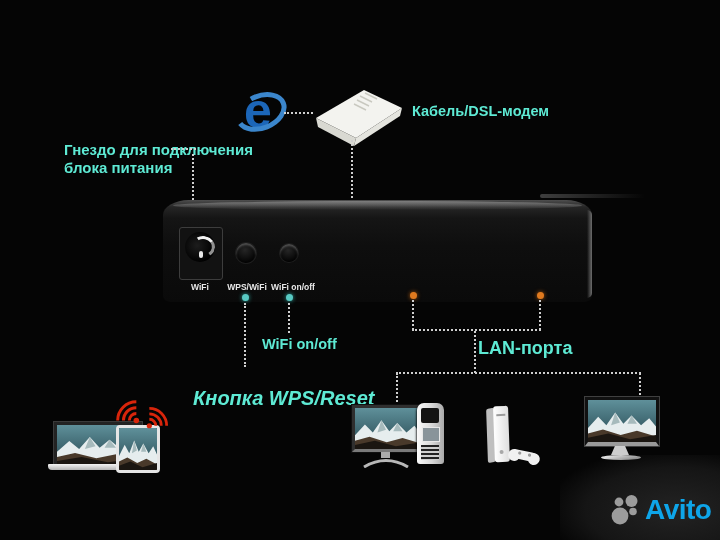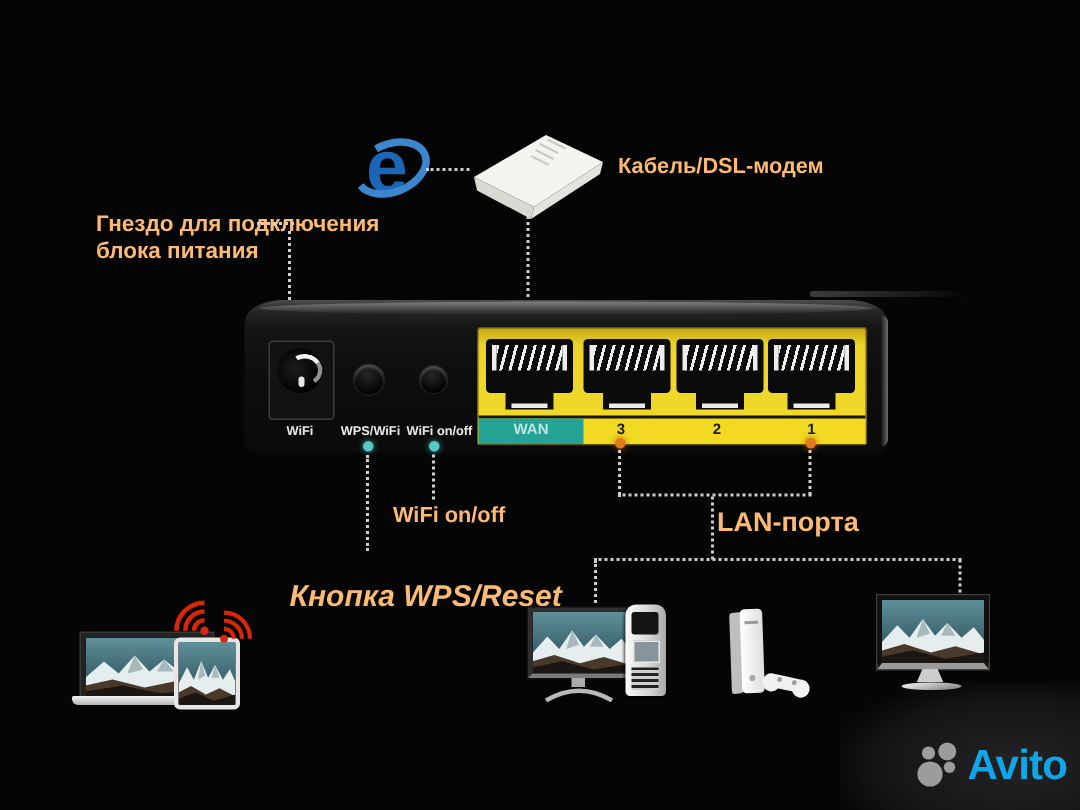--- a/index.html
+++ b/index.html
@@ -1,19 +1,19 @@
 <!DOCTYPE html>
 <html><head>
 <meta charset="utf-8">
 <style>
   html,body{margin:0;padding:0;background:#000;}
   .stage{position:relative;width:720px;height:540px;background:#050505;overflow:hidden;
          font-family:"Liberation Sans",sans-serif;}
   .abs{position:absolute;}
-  .lbl{position:absolute;color:#fdba74;font-weight:bold;white-space:nowrap;}
+  .lbl{position:absolute;color:#5eead4;font-weight:bold;white-space:nowrap;}
 
   
   .dl-h{position:absolute;height:0;border-top:2px dotted #cfcfcf;}
   .dl-v{position:absolute;width:0;border-left:2px dotted #cfcfcf;}
   .dot{position:absolute;width:7px;height:7px;border-radius:50%;}
   .dot.teal{background:#58c9c3;box-shadow:0 0 4px #2fa8a2;}
   .dot.orange{background:#e07a1f;box-shadow:0 0 4px #b35c10;}
 
   
   .router{position:absolute;left:163px;top:200px;width:429px;height:102px;
@@ -154,46 +154,20 @@
     <div class="power-socket">
       <div class="pin"></div>
     </div>
     <div class="rbtn" style="left:73px;top:43px;width:20px;height:20px;"></div>
     <div class="rbtn" style="left:117px;top:44px;width:18px;height:18px;"></div>
 
     <div class="rlabel" style="left:14px;width:46px;">WiFi</div>
     <div class="rlabel" style="left:58px;width:52px;">WPS/WiFi</div>
     <div class="rlabel" style="left:104px;width:52px;">WiFi on/off</div>
 
-    <div class="ports-panel">
-      <div class="port" style="left:5px;">
-        <div class="pins"></div>
-        <div class="latch"></div>
-      </div>
-      <div class="port" style="left:70px;">
-        <div class="pins"></div>
-        <div class="latch"></div>
-      </div>
-      <div class="port" style="left:132px;">
-        <div class="pins"></div>
-        <div class="latch"></div>
-      </div>
-      <div class="port" style="left:193px;">
-        <div class="pins"></div>
-        <div class="latch"></div>
-      </div>
-
-      <div class="strip">
-        <div class="wan-seg"></div>
-        <span class="wan-txt">WAN</span>
-        <span style="left:85px;">3</span>
-        <span style="left:149px;">2</span>
-        <span style="left:212px;">1</span>
-      </div>
-    </div>
   </div>
 
   <div class="dot teal" style="left:242px;top:294px;"></div>
   <div class="dot teal" style="left:286px;top:294px;"></div>
   <div class="dl-v" style="left:244px;top:303px;height:64px;"></div>
   <div class="dl-v" style="left:288px;top:303px;height:30px;"></div>
 
   <div class="lbl" style="left:262px;top:336px;font-size:14.5px;">WiFi on/off</div>
   <div class="lbl" style="left:193px;top:387px;font-size:20px;font-style:italic;">Кнопка WPS/Reset</div>
 

